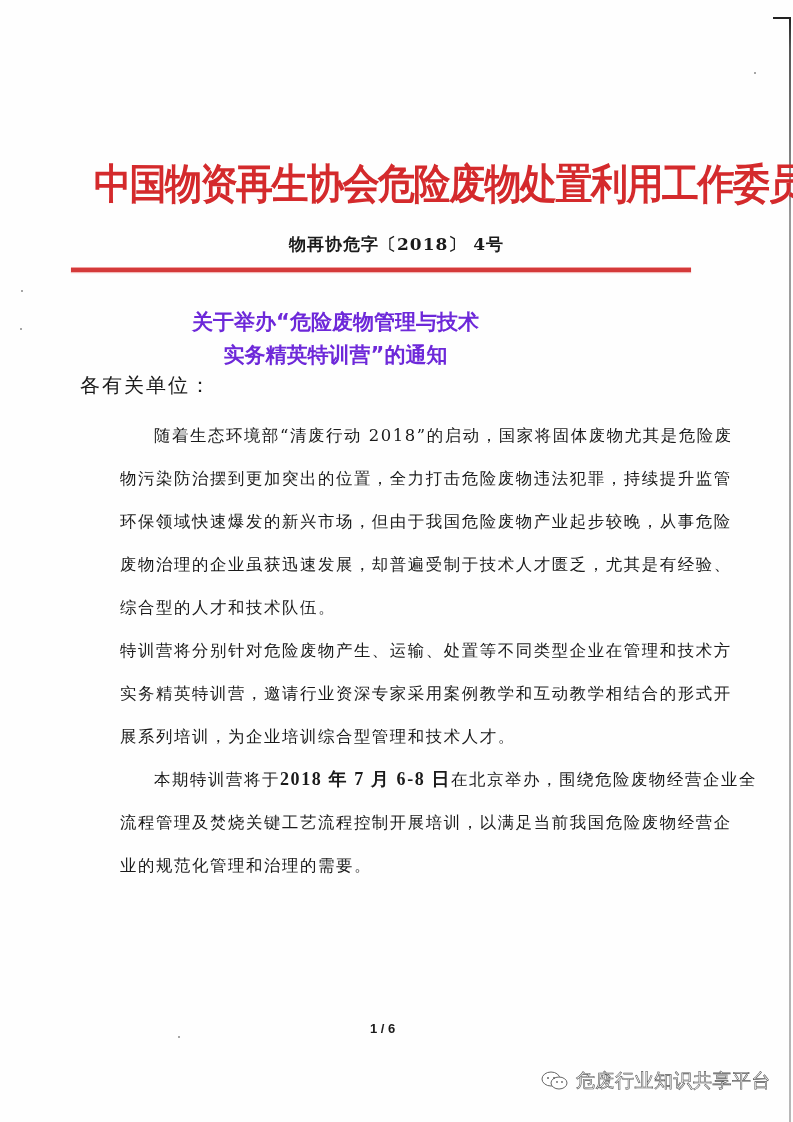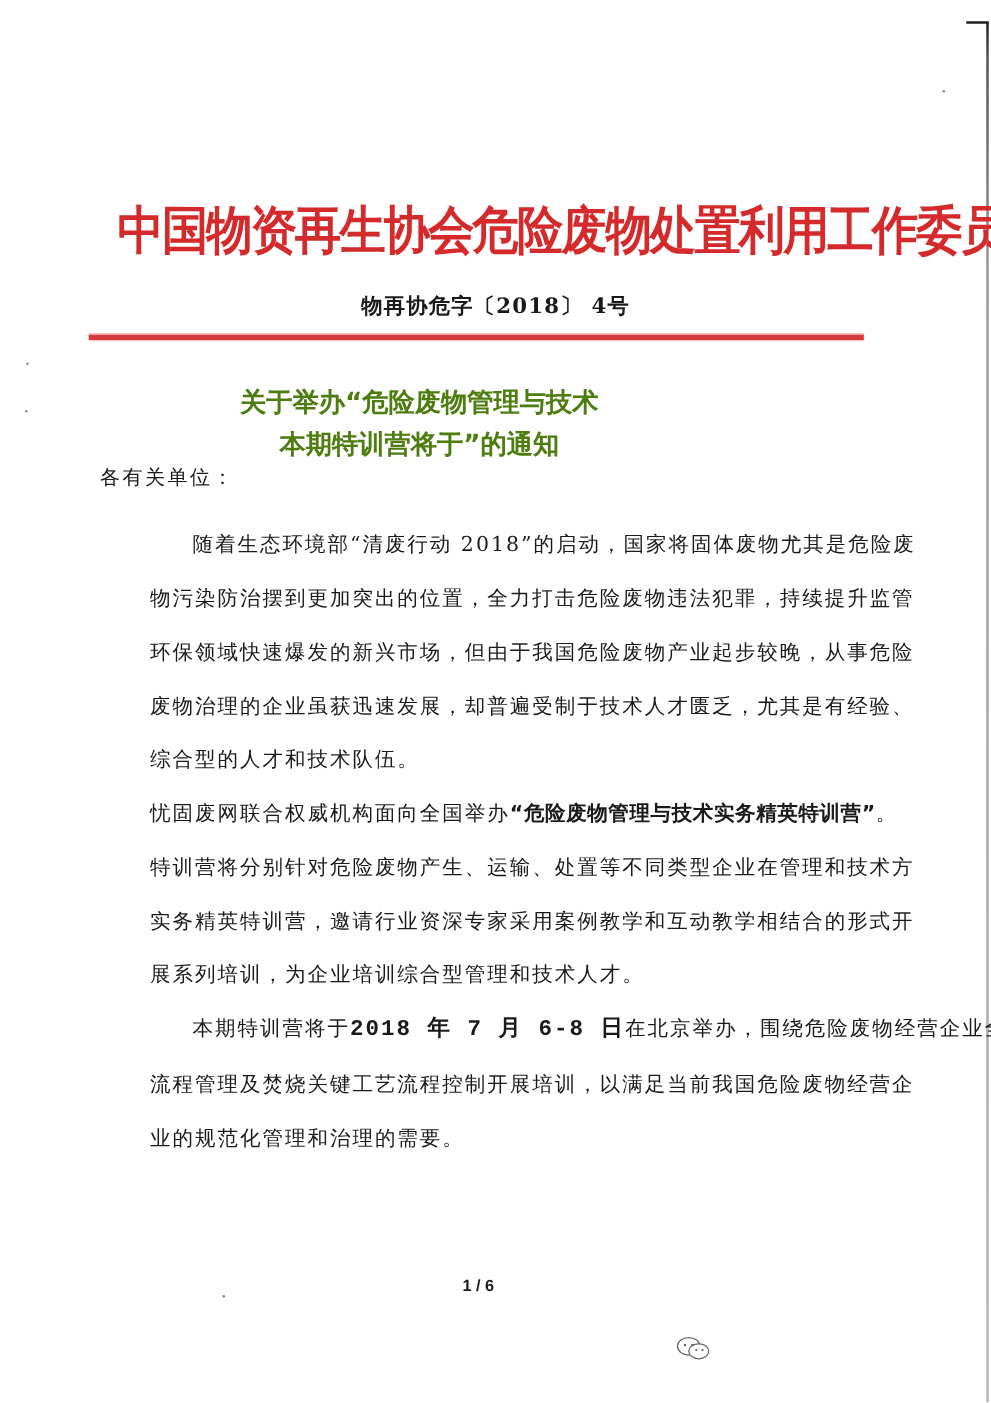--- a/index.html
+++ b/index.html
@@ -25,35 +25,35 @@
       position: absolute; left: 0; width: 793px; top: 233px; text-align: center;
       font-size: 17px; font-weight: bold; letter-spacing: 1px; color: #1a1a1a;
     }
     .red-rule {
       position: absolute; left: 71px; top: 267px; width: 620px; height: 4px;
       background: #d43a3a; border-top: 1px solid #f0a0a0; box-shadow: 0 1px 1px #f3b8b8;
     }
     .notice-title {
       position: absolute; left: 0; width: 671px; top: 306px; text-align: center;
       font-family: "DejaVu Sans", "Liberation Sans", sans-serif; font-weight: bold;
-      font-size: 21px; line-height: 33px; color: #4d7c0f;
+      font-size: 21px; line-height: 33px; color: #6d28d9;
     }
     .notice-title div { white-space: nowrap; }
     .salutation {
-      position: absolute; left: 80px; top: 372px; font-size: 16px; letter-spacing: 2px;
+      position: absolute; left: 80px; top: 372px; font-size: 20px; letter-spacing: 2px;
     }
     .body-text {
       position: absolute; left: 80px; width: 640px; top: 414px;
       font-size: 16.4px; line-height: 43px; letter-spacing: 1.6px;
     }
     .para { margin: 0; text-indent: 2.1em; text-align: justify; }
     .para .line { display: block; white-space: nowrap; margin-left: 40px; }
     .para .line.first { padding-left: 34px; }
     .bold { font-weight: bold; font-family: "DejaVu Sans", "Liberation Sans", sans-serif; letter-spacing: 0.5px; }
-    .num-bold { font-weight: bold; font-family: Liberation Mono, monospace; font-size: 18px; }
+    .num-bold { font-weight: bold; font-family: Liberation Serif, serif; font-size: 18px; }
     .page-num {
       position: absolute; left: 370px; top: 1021px; font-family: Liberation Sans, sans-serif;
       font-size: 13px; font-weight: bold;
     }
     .watermark {
       position: absolute; left: 540px; top: 1068px; display: flex; align-items: center; gap: 6px;
       font-family: "DejaVu Sans", "Liberation Sans", sans-serif; font-size: 19px; color: #fff;
       -webkit-text-stroke: 0.6px #555; letter-spacing: 0.5px;
     }
     .wechat-icon { width: 30px; height: 22px; }
@@ -67,35 +67,34 @@
 <span class="speck" style="left:20px;top:328px"></span>
 <span class="speck" style="left:754px;top:72px"></span>
 <span class="speck" style="left:178px;top:1036px"></span>
 
 <div class="org-title">中国物资再生协会危险废物处置利用工作委员会</div>
 <div class="doc-number">物再协危字〔2018〕 4号</div>
 <div class="red-rule"></div>
 
 <div class="notice-title">
   <div>关于举办“危险废物管理与技术</div>
-  <div>本期特训营将于”的通知</div>
+  <div>实务精英特训营”的通知</div>
 </div>
 
 <div class="salutation">各有关单位：</div>
 
 <div class="body-text">
   <div class="para" style="text-indent:0">
     <span class="line first">随着生态环境部“清废行动 2018”的启动，国家将固体废物尤其是危险废</span>
     <span class="line">物污染防治摆到更加突出的位置，全力打击危险废物违法犯罪，持续提升监管</span>
     <span class="line">环保领域快速爆发的新兴市场，但由于我国危险废物产业起步较晚，从事危险</span>
     <span class="line">废物治理的企业虽获迅速发展，却普遍受制于技术人才匮乏，尤其是有经验、</span>
     <span class="line">综合型的人才和技术队伍。</span>
   </div>
   <div class="para" style="text-indent:0; margin-top:0">
-    <span class="line"><span>忧固废网联合权威机构面向全国举办</span><span class="bold">“危险废物管理与技术实务精英特训营”</span><span>。</span></span>
     <span class="line">特训营将分别针对危险废物产生、运输、处置等不同类型企业在管理和技术方</span>
     <span class="line">实务精英特训营，邀请行业资深专家采用案例教学和互动教学相结合的形式开</span>
     <span class="line">展系列培训，为企业培训综合型管理和技术人才。</span>
   </div>
   <div class="para" style="text-indent:0">
     <span class="line first"><span>本期特训营将于</span><span class="num-bold">2018 年 7 月 6-8 日</span><span>在北京举办，围绕危险废物经营企业全</span></span>
     <span class="line">流程管理及焚烧关键工艺流程控制开展培训，以满足当前我国危险废物经营企</span>
     <span class="line">业的规范化管理和治理的需要。</span>
   </div>
 </div>
@@ -104,13 +103,14 @@
 
 <div class="watermark">
   <svg class="wechat-icon" viewBox="0 0 30 22">
     <ellipse cx="11" cy="9" rx="9" ry="7" fill="#fff" stroke="#666" stroke-width="1"></ellipse>
     <ellipse cx="19" cy="13" rx="8" ry="6" fill="#fff" stroke="#666" stroke-width="1"></ellipse>
     <circle cx="8" cy="8" r="1" fill="#666"></circle>
     <circle cx="14" cy="8" r="1" fill="#666"></circle>
     <circle cx="17" cy="12" r="0.9" fill="#666"></circle>
     <circle cx="22" cy="12" r="0.9" fill="#666"></circle>
   </svg>
+  <span>危废行业知识共享平台</span>
 </div>
 
 </body></html>

